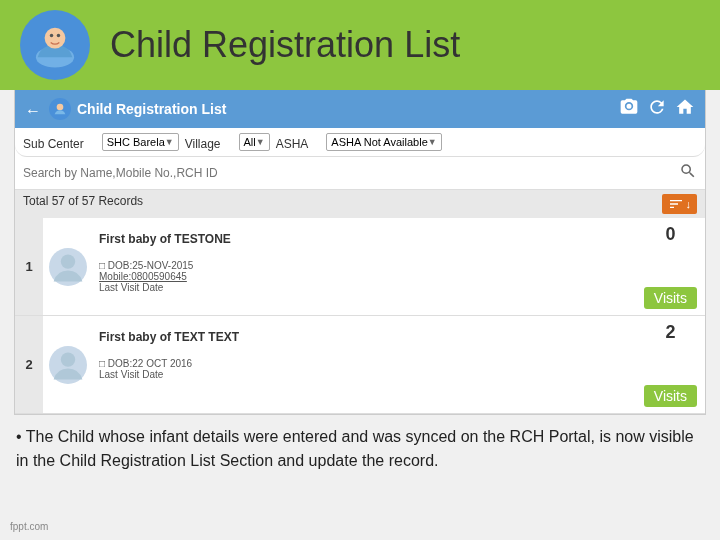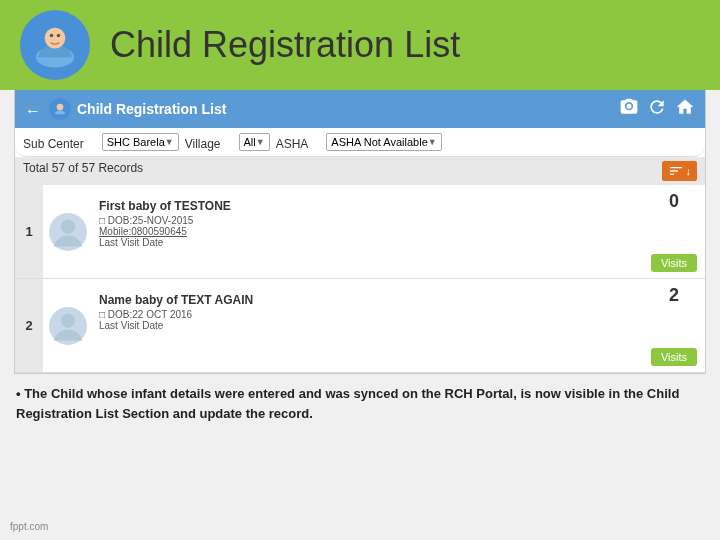--- a/index.html
+++ b/index.html
@@ -206,21 +206,21 @@
       padding: 14px 6px;
     }
     .item-name {
       font-size: 12px;
       font-weight: bold;
       color: #333;
     }
     .item-info {
       font-size: 10px;
       color: #555;
-      margin-top: 2px;
+      margin-top: 14px;
     }
     .item-mobile {
       font-size: 10px;
       color: #555;
       text-decoration: underline;
     }
     .item-visit {
       font-size: 10px;
       color: #555;
     }
@@ -236,33 +236,32 @@
     .visit-count {
       font-size: 18px;
       font-weight: bold;
       color: #333;
     }
     .visits-btn {
       background: #8dc63f;
       color: white;
       border: none;
       padding: 3px 10px;
-      font-size: 11px;
+      font-size: 14px;
       border-radius: 3px;
       cursor: pointer;
       margin-top: 38px;
     }
 
     
     .bottom-note {
       padding: 10px 16px 6px 16px;
-      font-size: 13px;
+      font-size: 16px;
       color: #222;
       line-height: 1.5;
-      font-weight: bold;
     }
 
     .fpt-label {
       position: absolute;
       bottom: 8px;
       left: 10px;
       font-size: 10px;
       color: #888;
     }
   </style>
@@ -326,20 +325,28 @@
       <span>All</span>
       <span class="arrow">▼</span>
     </div>
     <span class="filter-label">ASHA</span>
     <div class="filter-select">
       <span>ASHA Not Available</span>
       <span class="arrow">▼</span>
     </div>
   </div>
 
+  <div class="search-row">
+    <input type="text" class="search-input" placeholder="Search by Name,Mobile No.,RCH ID" style="">
+    <span class="search-icon">
+      <svg width="18" height="18" viewBox="0 0 24 24" fill="#666">
+        <path d="M15.5 14h-.79l-.28-.27A6.471 6.471 0 0016 9.5 6.5 6.5 0 109.5 16c1.61 0 3.09-.59 4.23-1.57l.27.28v.79l5 4.99L20.49 19l-4.99-5zm-6 0C7.01 14 5 11.99 5 9.5S7.01 5 9.5 5 14 7.01 14 9.5 11.99 14 9.5 14z"></path>
+      </svg>
+    </span>
+  </div>
 
   <div class="records-row">
     <span>Total 57 of 57 Records</span>
     <button class="sort-btn">
       <svg width="16" height="16" viewBox="0 0 24 24" fill="white">
         <path d="M3 18h6v-2H3v2zm0-5h12v-2H3v2zm0-7v2h18V6H3z"></path>
       </svg>
       <span style="font-size:11px;margin-left:2px;">↓</span>
     </button>
   </div>
@@ -373,21 +380,21 @@
     <div class="item-number">2</div>
     <div class="item-avatar">
       <div class="avatar-circle">
         <svg viewBox="0 0 40 40" width="36" height="36">
           <circle cx="20" cy="14" r="8" fill="#b0c8d8"></circle>
           <path d="M4 36 Q8 24 20 24 Q32 24 36 36" fill="#b0c8d8"></path>
         </svg>
       </div>
     </div>
     <div class="item-details">
-      <div class="item-name">Name baby of TEXT AGAIN</div>
+      <div class="item-name">First baby of TEXT TEXT</div>
       <div class="item-info">
         <span>□</span>
         <span>DOB:22 OCT 2016</span>
       </div>
       <div class="item-visit">Last Visit Date</div>
     </div>
     <div class="item-actions">
       <span class="visit-count">2</span>
       <button class="visits-btn">Visits</button>
     </div>

